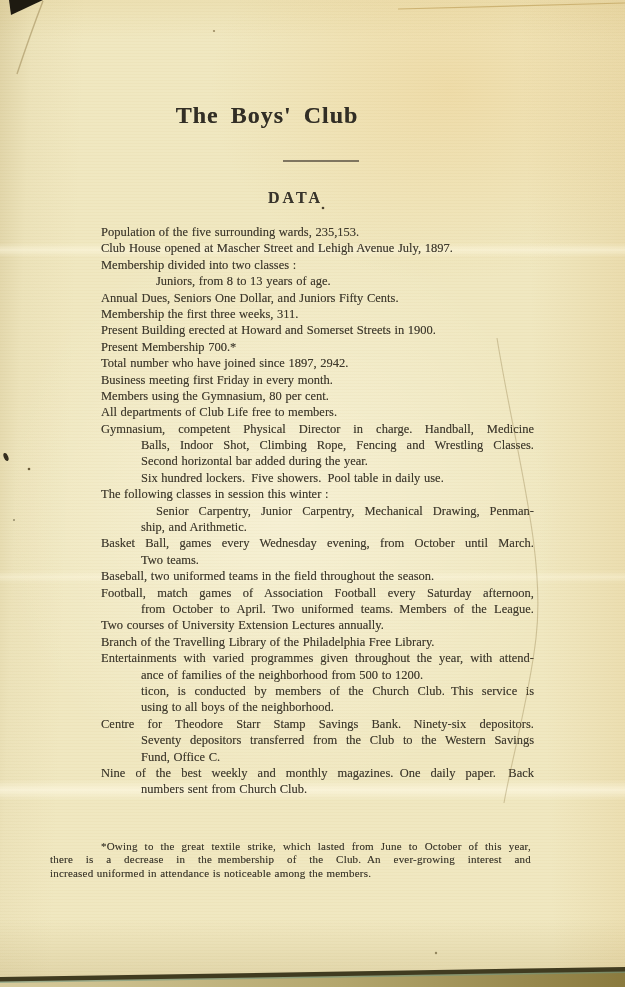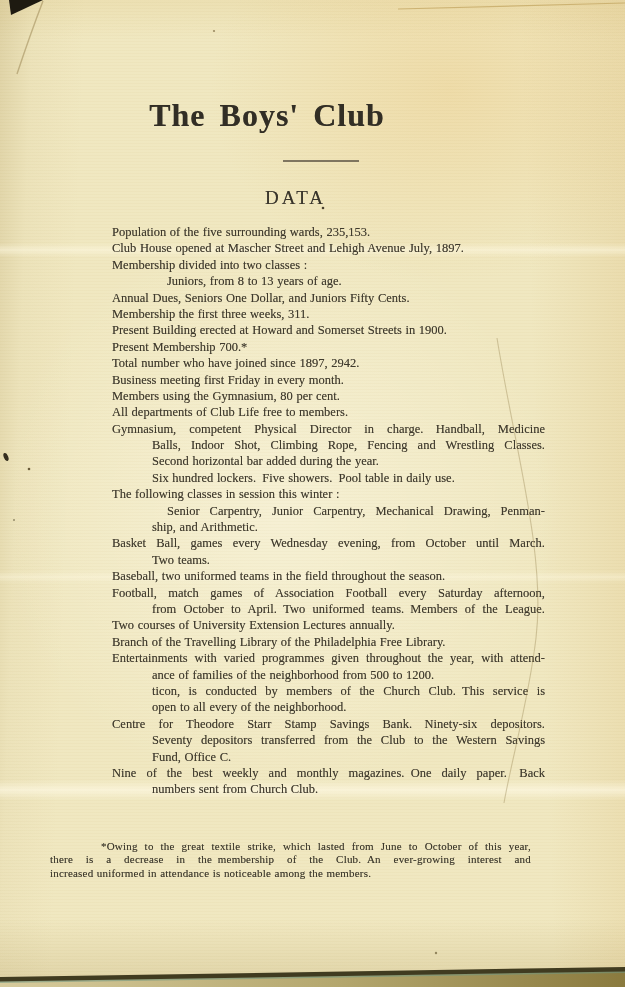--- a/index.html
+++ b/index.html
@@ -16,33 +16,33 @@
       linear-gradient(268deg, rgba(205,165,85,0.20) 0%, rgba(205,165,85,0) 16%),
       linear-gradient(180deg, rgba(210,180,100,0.16) 0%, rgba(210,180,100,0) 4%, rgba(210,180,100,0) 93%, rgba(150,125,55,0.20) 100%),
       #f0e7bf;
   }
   .band{position:absolute;left:0;right:0;pointer-events:none;}
   .band-a{top:243px;height:14px;background:linear-gradient(180deg, rgba(255,250,228,0) 0%, rgba(255,250,228,0.5) 50%, rgba(255,250,228,0) 100%);}
   .band-b{top:571px;height:12px;background:linear-gradient(180deg, rgba(255,250,228,0) 0%, rgba(255,250,228,0.38) 50%, rgba(255,250,228,0) 100%);}
   .band-c{top:780px;height:20px;background:linear-gradient(180deg, rgba(255,250,228,0) 0%, rgba(255,250,230,0.62) 50%, rgba(255,250,228,0) 100%);}
   .title{
     position:absolute;top:99px;left:0;width:534px;
-    text-align:center;font-size:32px;line-height:32px;font-weight:600;
+    text-align:center;font-size:24px;line-height:32px;font-weight:600;
     letter-spacing:1px;word-spacing:5px;color:#322e25;
     text-shadow:0 0 0.4px rgba(50,46,37,0.55);
   }
   .rule{position:absolute;top:160px;left:283px;width:76px;height:1.5px;background:#6b6250;opacity:0.85;}
   .heading{
     position:absolute;top:188px;left:0;width:591px;
-    text-align:center;font-size:19px;line-height:20px;font-weight:400;
+    text-align:center;font-size:16px;line-height:20px;font-weight:700;
     letter-spacing:3px;color:#38342b;
     text-shadow:0 0 0.4px rgba(56,52,43,0.5);
   }
   .body-lines{
-    position:absolute;top:224px;left:112px;width:433px;
+    position:absolute;top:224px;left:101px;width:433px;
     font-size:12.5px;color:#3f3a2d;
     word-spacing:0.5px;
     text-shadow:0 0 0.35px rgba(63,58,45,0.5);
   }
   .bline{height:16.4px;line-height:16.4px;white-space:nowrap;text-align:left;}
   .footnote-lines{
     position:absolute;top:840px;left:50px;width:481px;
     font-size:11px;color:#3c382c;
     word-spacing:0.5px;letter-spacing:0.2px;
     text-shadow:0 0 0.35px rgba(60,56,44,0.5);
@@ -91,21 +91,21 @@
       <div class="bline ind0 jfull">Basket Ball, games every Wednesday evening, from October until March.</div>
       <div class="bline ind1">Two teams.</div>
       <div class="bline ind0">Baseball, two uniformed teams in the field throughout the season.</div>
       <div class="bline ind0 jfull">Football, match games of Association Football every Saturday afternoon,</div>
       <div class="bline ind1 jfull">from October to April. Two uniformed teams. Members of the League.</div>
       <div class="bline ind0">Two courses of University Extension Lectures annually.</div>
       <div class="bline ind0">Branch of the Travelling Library of the Philadelphia Free Library.</div>
       <div class="bline ind0 jfull">Entertainments with varied programmes given throughout the year, with attend-</div>
       <div class="bline ind1">ance of families of the neighborhood from 500 to 1200.</div>
       <div class="bline ind1 jfull">ticon, is conducted by members of the Church Club. This service is</div>
-      <div class="bline ind1">open to all every of the neighborhood.</div>
+      <div class="bline ind1">using to all boys of the neighborhood.</div>
       <div class="bline ind0 jfull">Centre for Theodore Starr Stamp Savings Bank. Ninety-six depositors.</div>
       <div class="bline ind1 jfull">Seventy depositors transferred from the Club to the Western Savings</div>
       <div class="bline ind1">Fund, Office C.</div>
       <div class="bline ind0 jfull">Nine of the best weekly and monthly magazines. One daily paper. Back</div>
       <div class="bline ind1">numbers sent from Church Club.</div>
     </div>
 
   <div class="footnote-lines">
       <div class="fline ind3 jfull">*Owing to the great textile strike, which lasted from June to October of this year,</div>
       <div class="fline ind0 jfull">there is a decrease in the membership of the Club. An ever-growing interest and</div>

